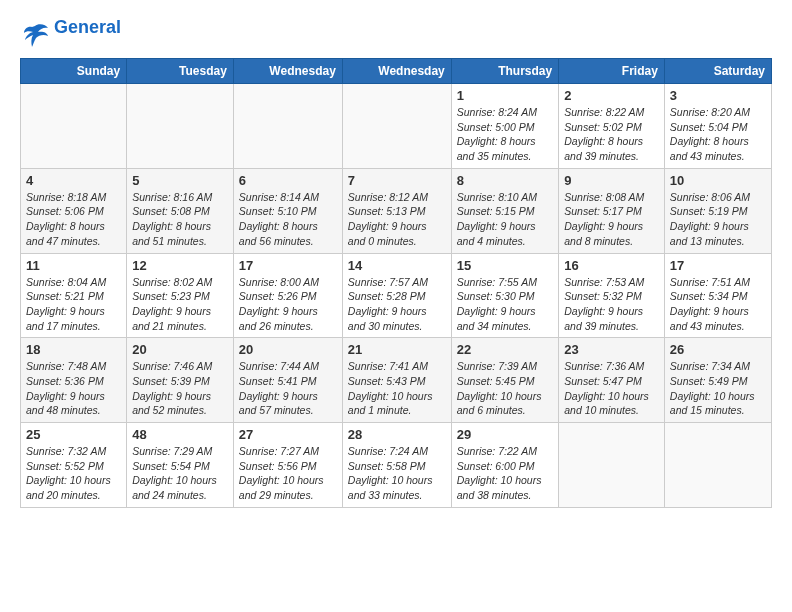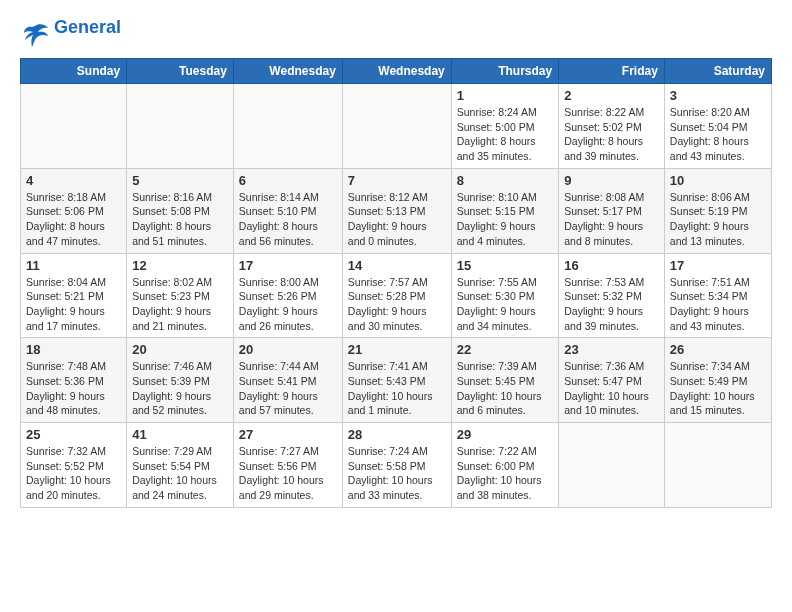--- a/index.html
+++ b/index.html
@@ -79,20 +79,21 @@
       font-size: 13px;
       font-weight: bold;
       color: #333;
       display: block;
       margin-bottom: 2px;
     }
     .day-info {
       color: #333;
       font-size: 10.5px;
       line-height: 1.4;
+      font-style: italic;
     }
     .empty-cell {
       background: #f9f9f9 !important;
     }
   </style>
 </head>
 <body>
 
 <div class="page">
   <div class="header">
@@ -231,21 +232,21 @@
             <span class="day-number">26</span>
             <div class="day-info">Sunrise: 7:34 AM<br>Sunset: 5:49 PM<br>Daylight: 10 hours<br>and 15 minutes.</div>
           </td>
         </tr>
         <tr>
           <td>
             <span class="day-number">25</span>
             <div class="day-info">Sunrise: 7:32 AM<br>Sunset: 5:52 PM<br>Daylight: 10 hours<br>and 20 minutes.</div>
           </td>
           <td>
-            <span class="day-number">41</span>
+            <span class="day-number">48</span>
             <div class="day-info">Sunrise: 7:29 AM<br>Sunset: 5:54 PM<br>Daylight: 10 hours<br>and 24 minutes.</div>
           </td>
           <td>
             <span class="day-number">27</span>
             <div class="day-info">Sunrise: 7:27 AM<br>Sunset: 5:56 PM<br>Daylight: 10 hours<br>and 29 minutes.</div>
           </td>
           <td>
             <span class="day-number">28</span>
             <div class="day-info">Sunrise: 7:24 AM<br>Sunset: 5:58 PM<br>Daylight: 10 hours<br>and 33 minutes.</div>
           </td>

